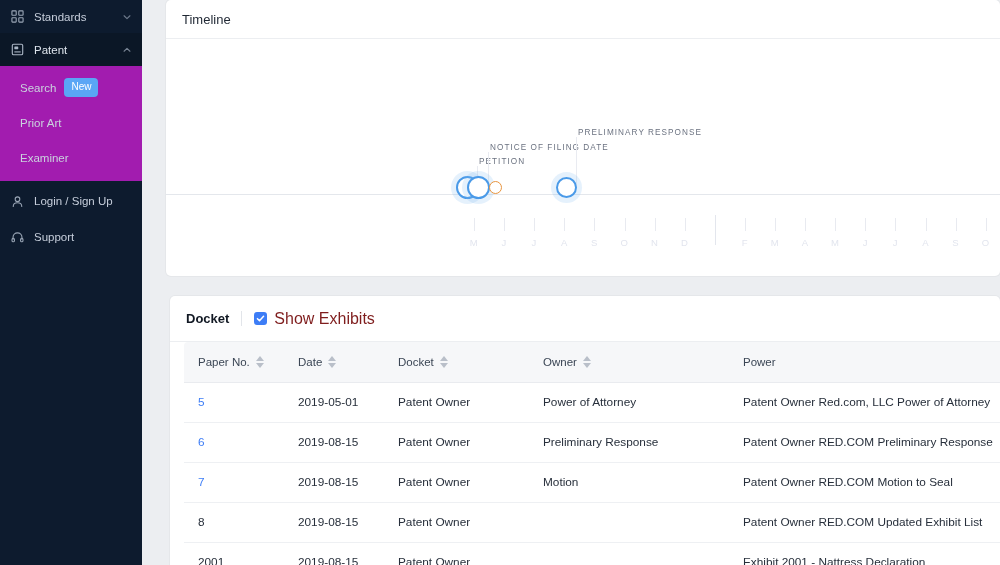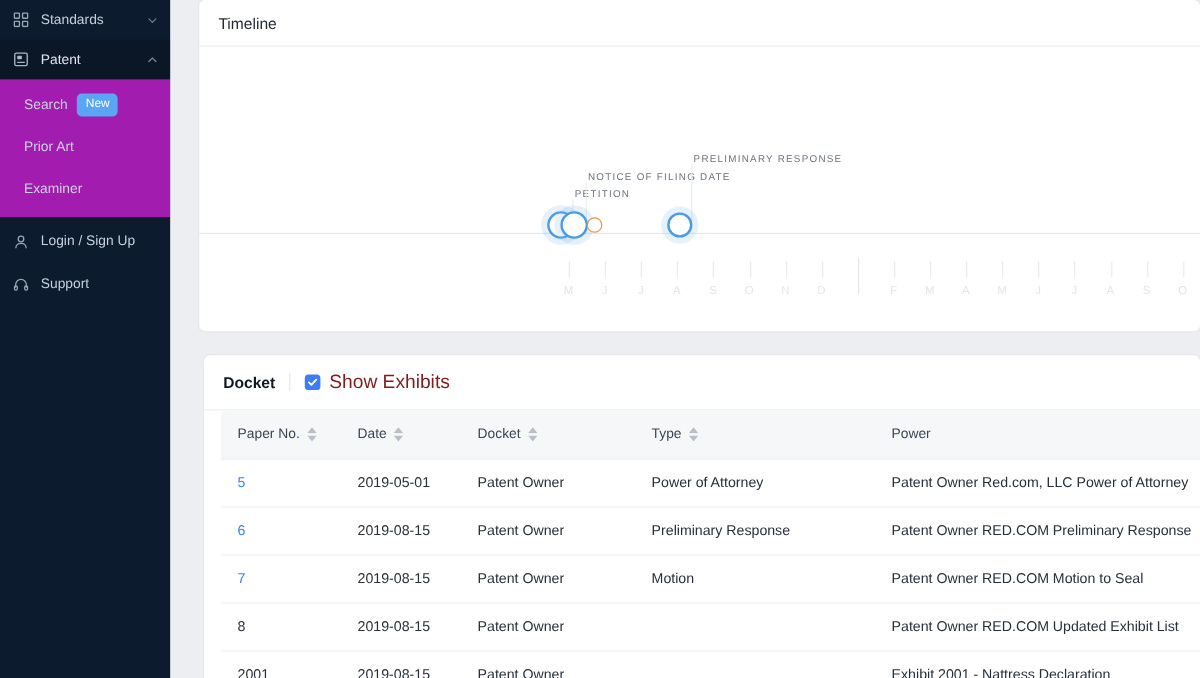--- a/index.html
+++ b/index.html
@@ -342,21 +342,21 @@
                       <span class="sorter">
                         <svg width="8" height="5" viewBox="0 0 8 5" fill="#b9bfc9">
                           <polygon points="4,0 8,5 0,5"></polygon>
                         </svg>
                         <svg width="8" height="5" viewBox="0 0 8 5" fill="#b9bfc9" style="margin-top:2px">
                           <polygon points="4,5 0,0 8,0"></polygon>
                         </svg>
                       </span>
                     </span></th>
                   <th><span class="th-in">
-                      <span>Type</span>
+                      <span>Owner</span>
                       <span class="sorter">
                         <svg width="8" height="5" viewBox="0 0 8 5" fill="#b9bfc9">
                           <polygon points="4,0 8,5 0,5"></polygon>
                         </svg>
                         <svg width="8" height="5" viewBox="0 0 8 5" fill="#b9bfc9" style="margin-top:2px">
                           <polygon points="4,5 0,0 8,0"></polygon>
                         </svg>
                       </span>
                     </span></th>
                   <th><span class="th-in">

